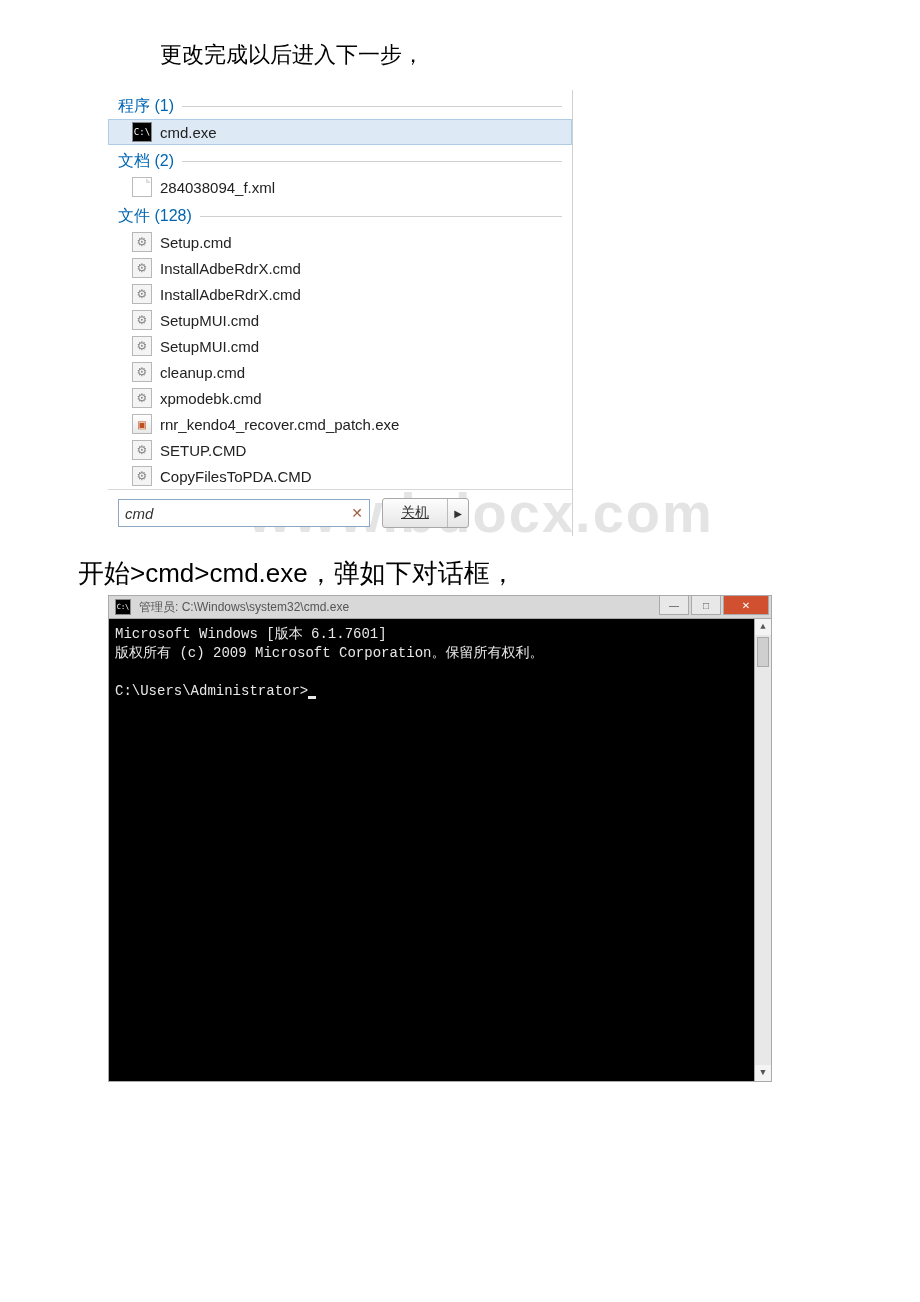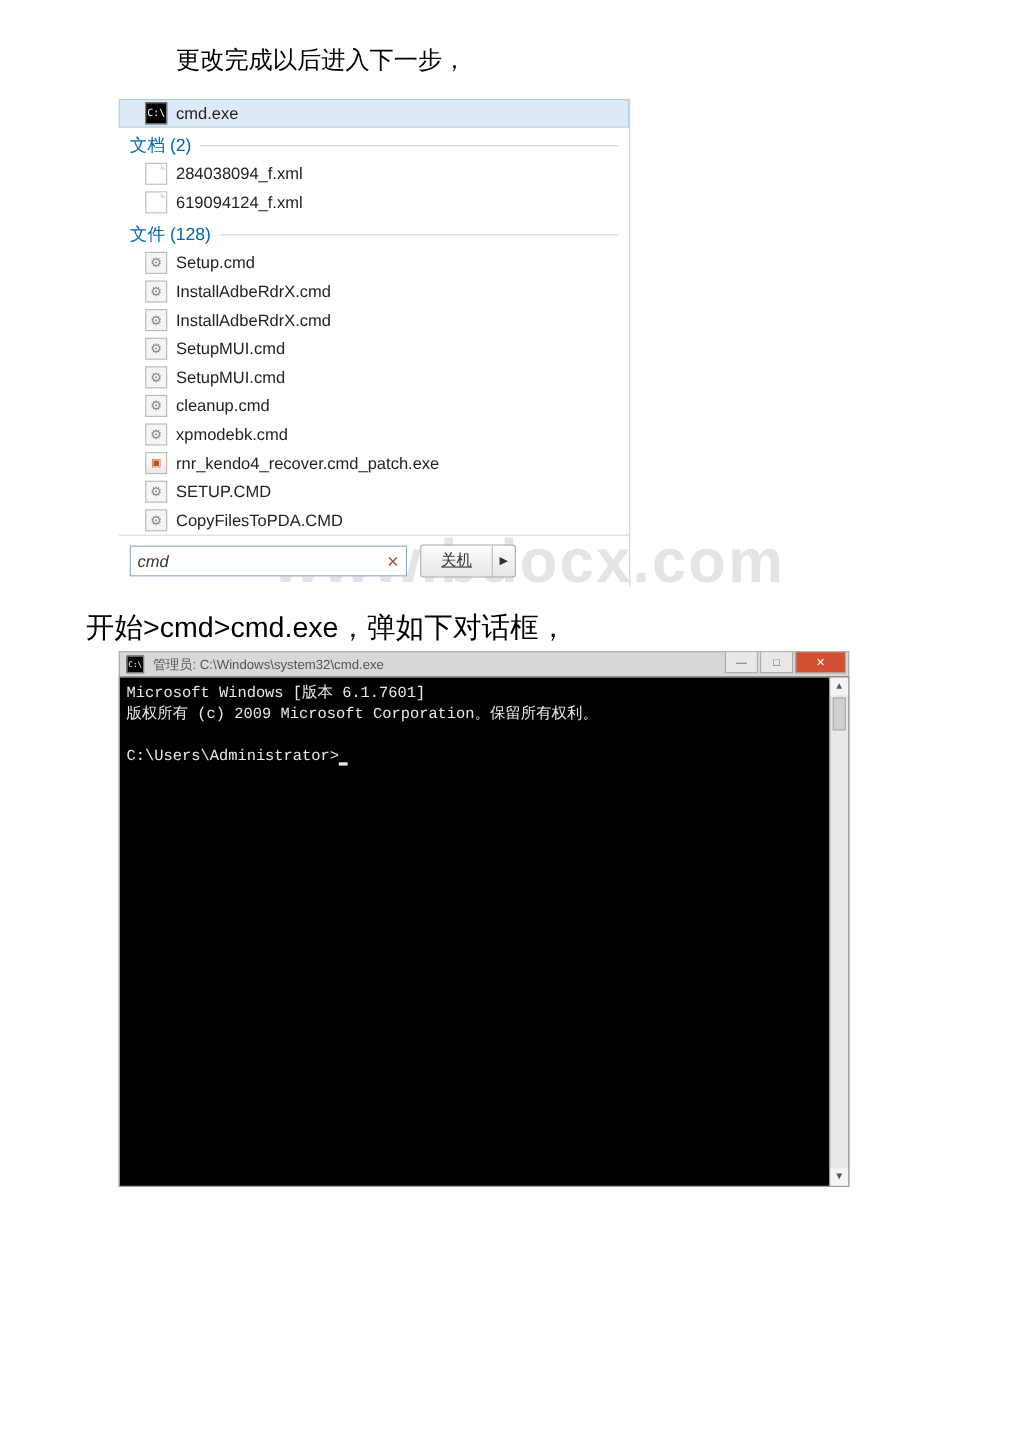--- a/index.html
+++ b/index.html
@@ -297,36 +297,36 @@
 </style>
 </head>
 <body>
 
 <div class="page">
 
   <div class="caption">更改完成以后进入下一步，</div>
 
   <div class="search-panel">
 
+    <div class="group-header">
+      <span>程序 (1)</span>
+      <span class="hline"></span>
+    </div>
     <div class="result-row selected">
       <span class="ico ico-cmd">C:\</span>
       <span>cmd.exe</span>
     </div>
 
     <div class="group-header">
       <span>文档 (2)</span>
       <span class="hline"></span>
     </div>
     <div class="result-row">
       <span class="ico ico-doc"></span>
       <span>284038094_f.xml</span>
-    </div>
-    <div class="result-row">
-      <span class="ico ico-doc"></span>
-      <span>619094124_f.xml</span>
     </div>
 
     <div class="group-header">
       <span>文件 (128)</span>
       <span class="hline"></span>
     </div>
     <div class="result-row">
       <span class="ico ico-gear">⚙</span>
       <span>Setup.cmd</span>
     </div>

